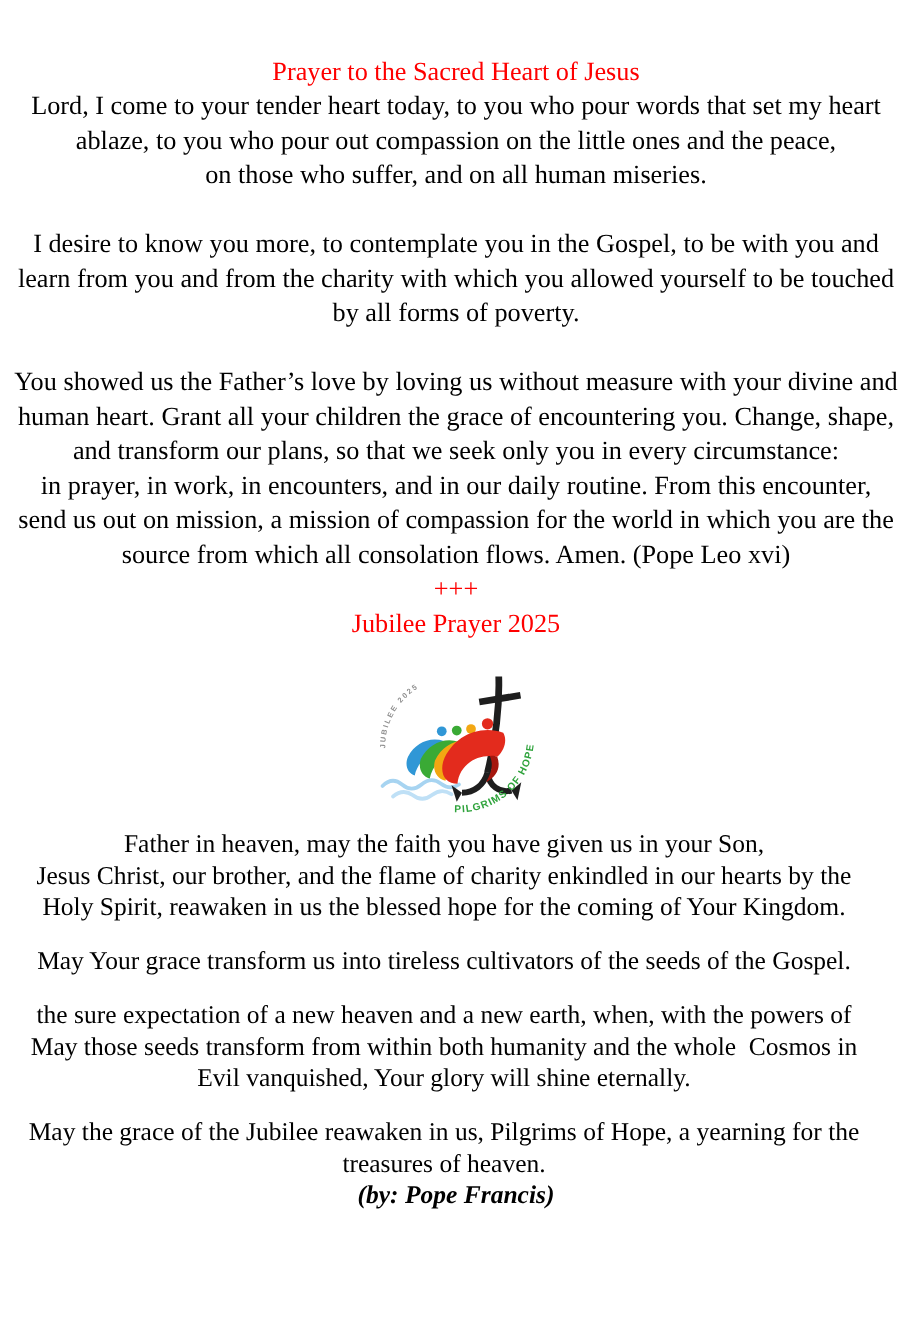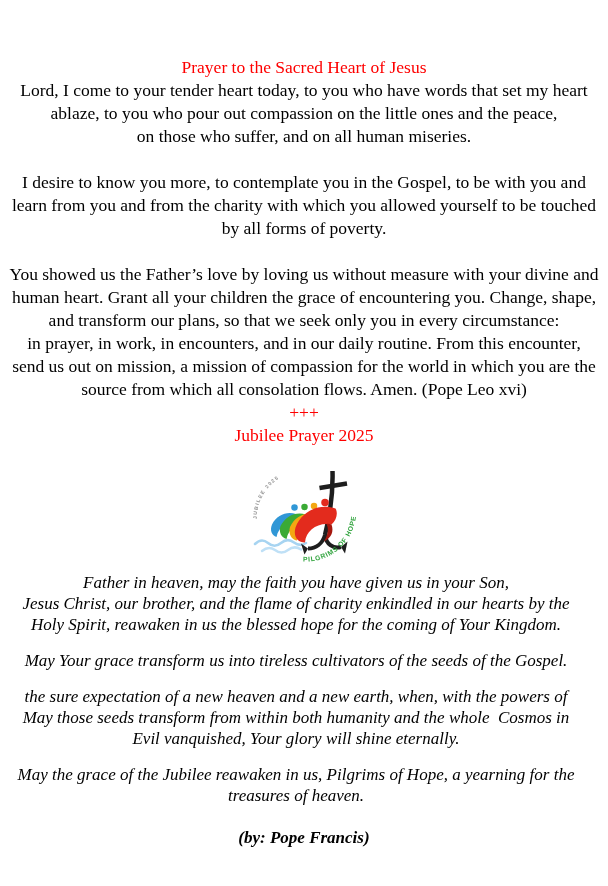--- a/index.html
+++ b/index.html
@@ -6,55 +6,55 @@
   html, body { margin: 0; padding: 0; }
   body {
     width: 608px; height: 886px;
     background: #ffffff;
     font-family: "Liberation Serif", serif;
     color: #000000;
     overflow: hidden;
   }
   .page {
     width: 608px; height: 726px;
-    padding-top: 56px;
+    padding-top: 36px;
     background: #ffffff;
   }
   .line {
     text-align: center;
     white-space: pre;
   }
   .sec-top { font-size: 17.5px; line-height: 23px; }
   .sec-top .para { margin: 0 0 23px 0; }
   .sec-top .para:last-child { margin-bottom: 0; font-family: Liberation Serif, serif; }
   .sec-bottom { font-size: 17px; line-height: 21px; }
-  .sec-bottom .para { margin: 0 16px 15px 0; font-style: italic; }
+  .sec-bottom .para { margin: 0 16px 15px 0; }
   .sec-bottom .para:last-child { margin-bottom: 0; }
   .red { color: #fe0000; }
-  .byline { font-style: italic; font-weight: bold; margin-top: 21px; }
+  .byline { font-style: italic; font-weight: bold; }
   .logo-wrap {
     margin-top: 14px;
     margin-bottom: 6px;
     height: 105px;
     display: flex;
     justify-content: center;
     align-items: center;
   }
   .logo-svg { display: block; }
 </style>
 </head>
 <body>
 
 <div class="page">
 
   <div class="sec-top">
     <div class="line red">Prayer to the Sacred Heart of Jesus</div>
     <div>
         <div class="para">
-          <div class="line">Lord, I come to your tender heart today, to you who have words that set my heart</div>
+          <div class="line">Lord, I come to your tender heart today, to you who pour words that set my heart</div>
           <div class="line">ablaze, to you who pour out compassion on the little ones and the peace,</div>
           <div class="line">on those who suffer, and on all human miseries.</div>
         </div>
         <div class="para">
           <div class="line">I desire to know you more, to contemplate you in the Gospel, to be with you and</div>
           <div class="line">learn from you and from the charity with which you allowed yourself to be touched</div>
           <div class="line">by all forms of poverty.</div>
         </div>
         <div class="para">
           <div class="line">You showed us the Father’s love by loving us without measure with your divine and</div>

